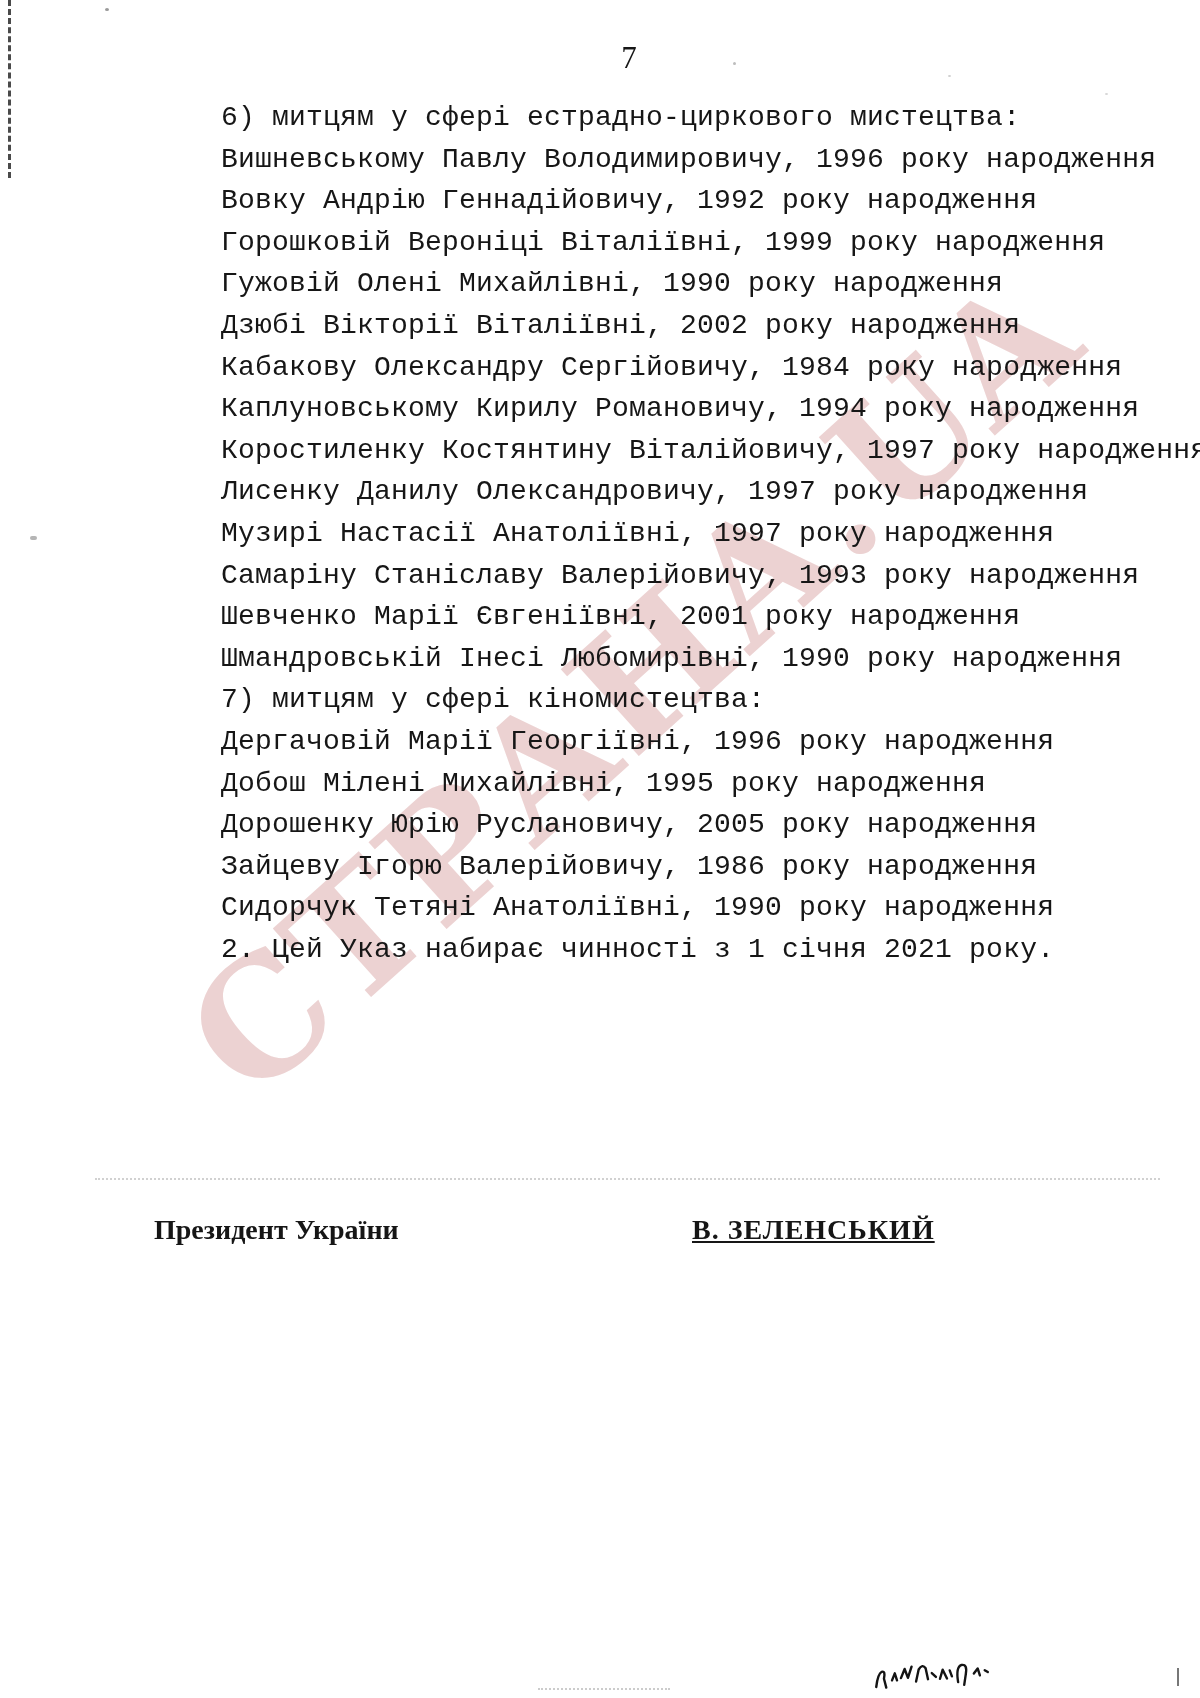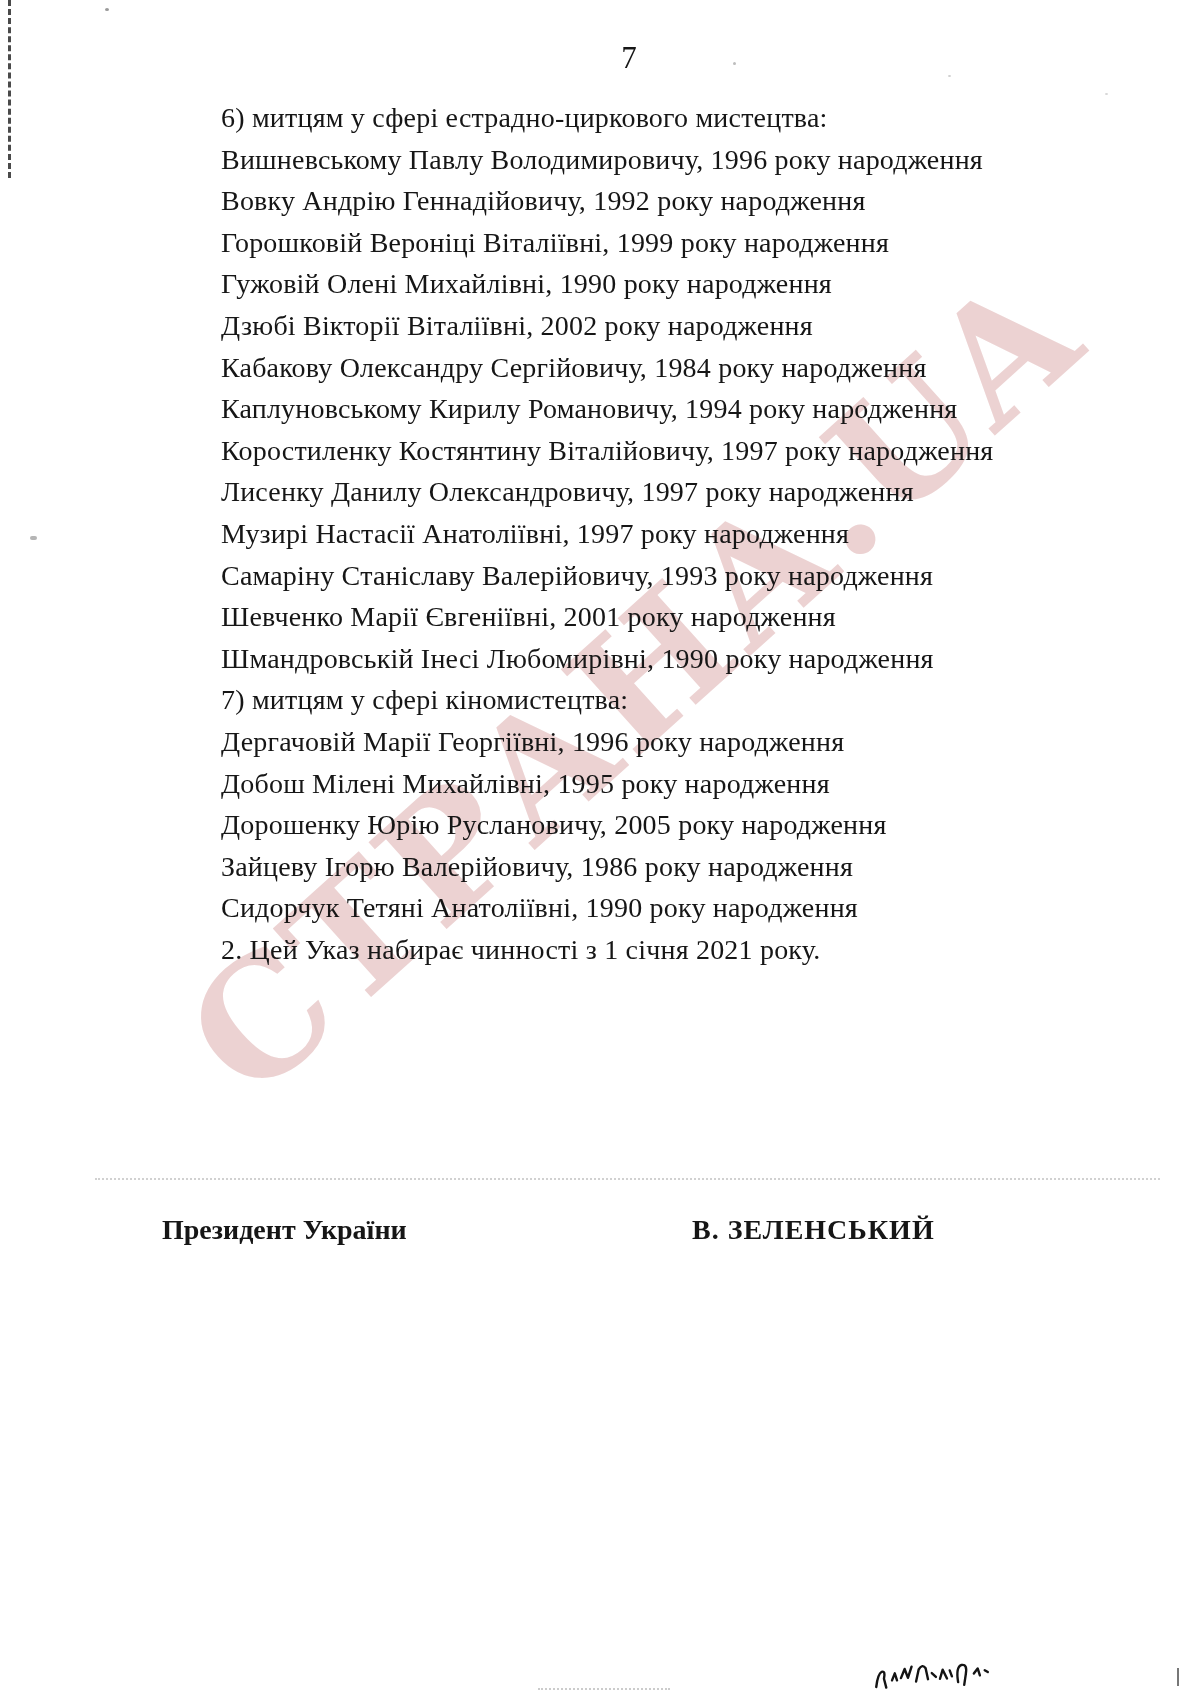--- a/index.html
+++ b/index.html
@@ -19,28 +19,28 @@
   
   .page-number{
     position:absolute;left:604px;top:40px;width:50px;text-align:center;
     font-size:31px;z-index:2;
   }
   
   .doc-body{
     position:absolute;left:221px;top:97px;right:40px;z-index:2;
     font-size:28px;letter-spacing:0.2px;
   }
-  .doc-line{height:41.6px;line-height:41.6px;white-space:nowrap;}
+  .doc-line{height:41.6px;line-height:41.6px;white-space:nowrap;font-family:Liberation Mono, monospace;}
   
   .signature-row{
     position:absolute;left:146px;top:1214px;width:980px;z-index:2;
     font-size:28px;font-weight:bold;
   }
-  .signature-title{position:absolute;left:16px;top:0;white-space:nowrap;text-align:right;}
-  .signature-name{position:absolute;left:546px;top:0;white-space:nowrap;letter-spacing:1px;}
+  .signature-title{position:absolute;left:8px;top:0;white-space:nowrap;text-align:right;}
+  .signature-name{position:absolute;left:546px;top:0;white-space:nowrap;letter-spacing:1px;text-decoration:underline;}
   
   .left-edge-artifact{
     position:absolute;left:8px;top:0;height:178px;width:0;
     border-left:3px dashed #2b2b2b;opacity:.85;z-index:3;
   }
   .fold-line{
     position:absolute;left:95px;top:1178px;width:1065px;height:0;
     border-top:2px dotted #c9c9c9;opacity:.85;z-index:1;
   }
   .speck{position:absolute;background:#9a9a9a;border-radius:50%;z-index:1;}

